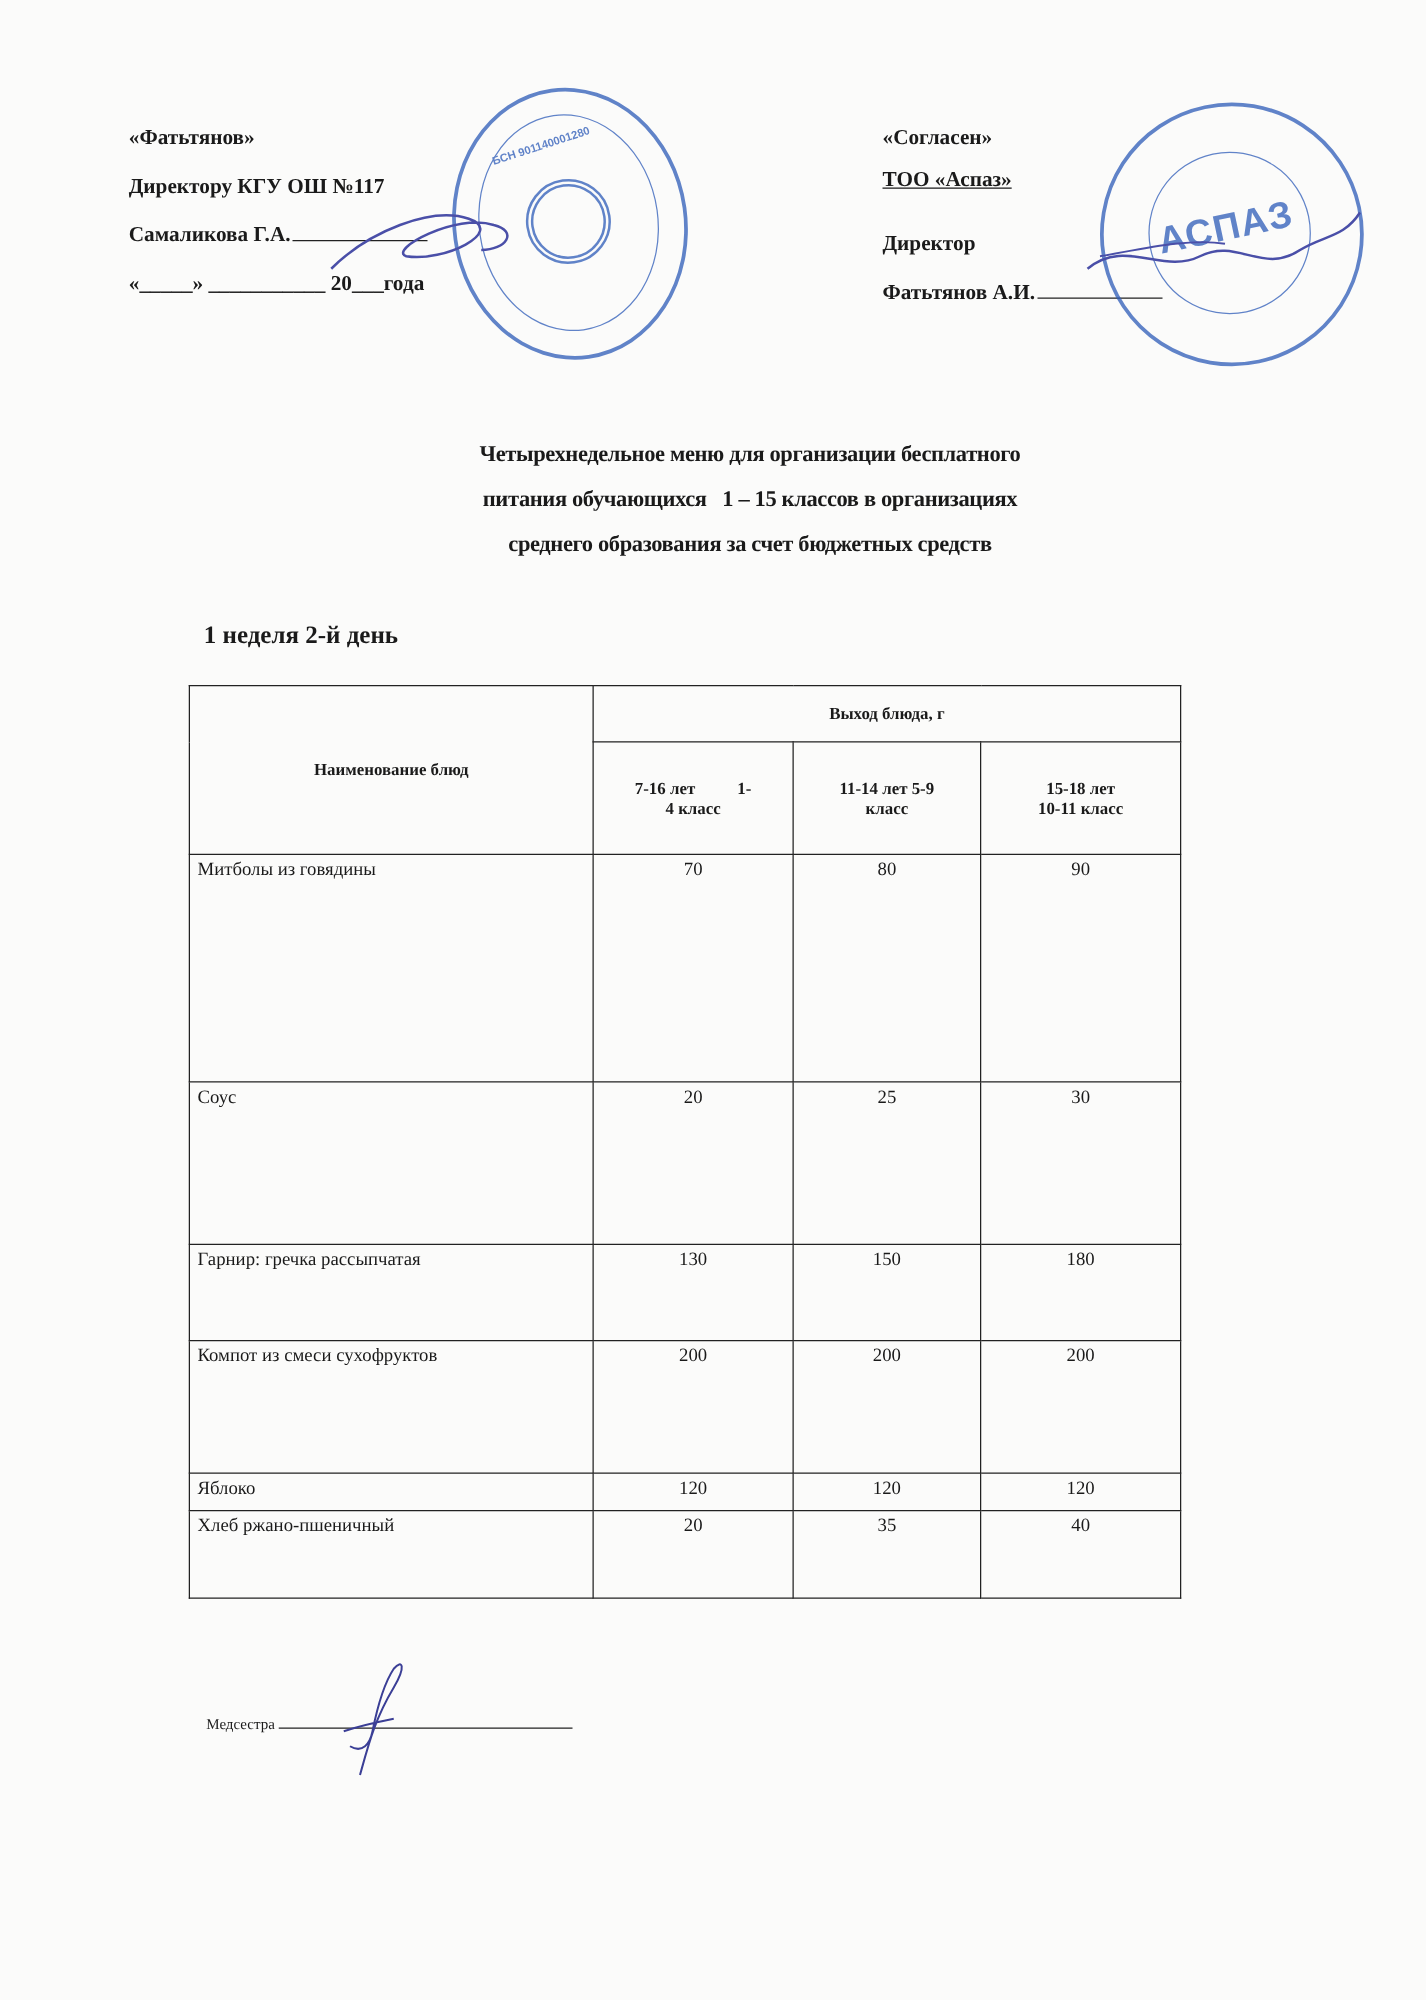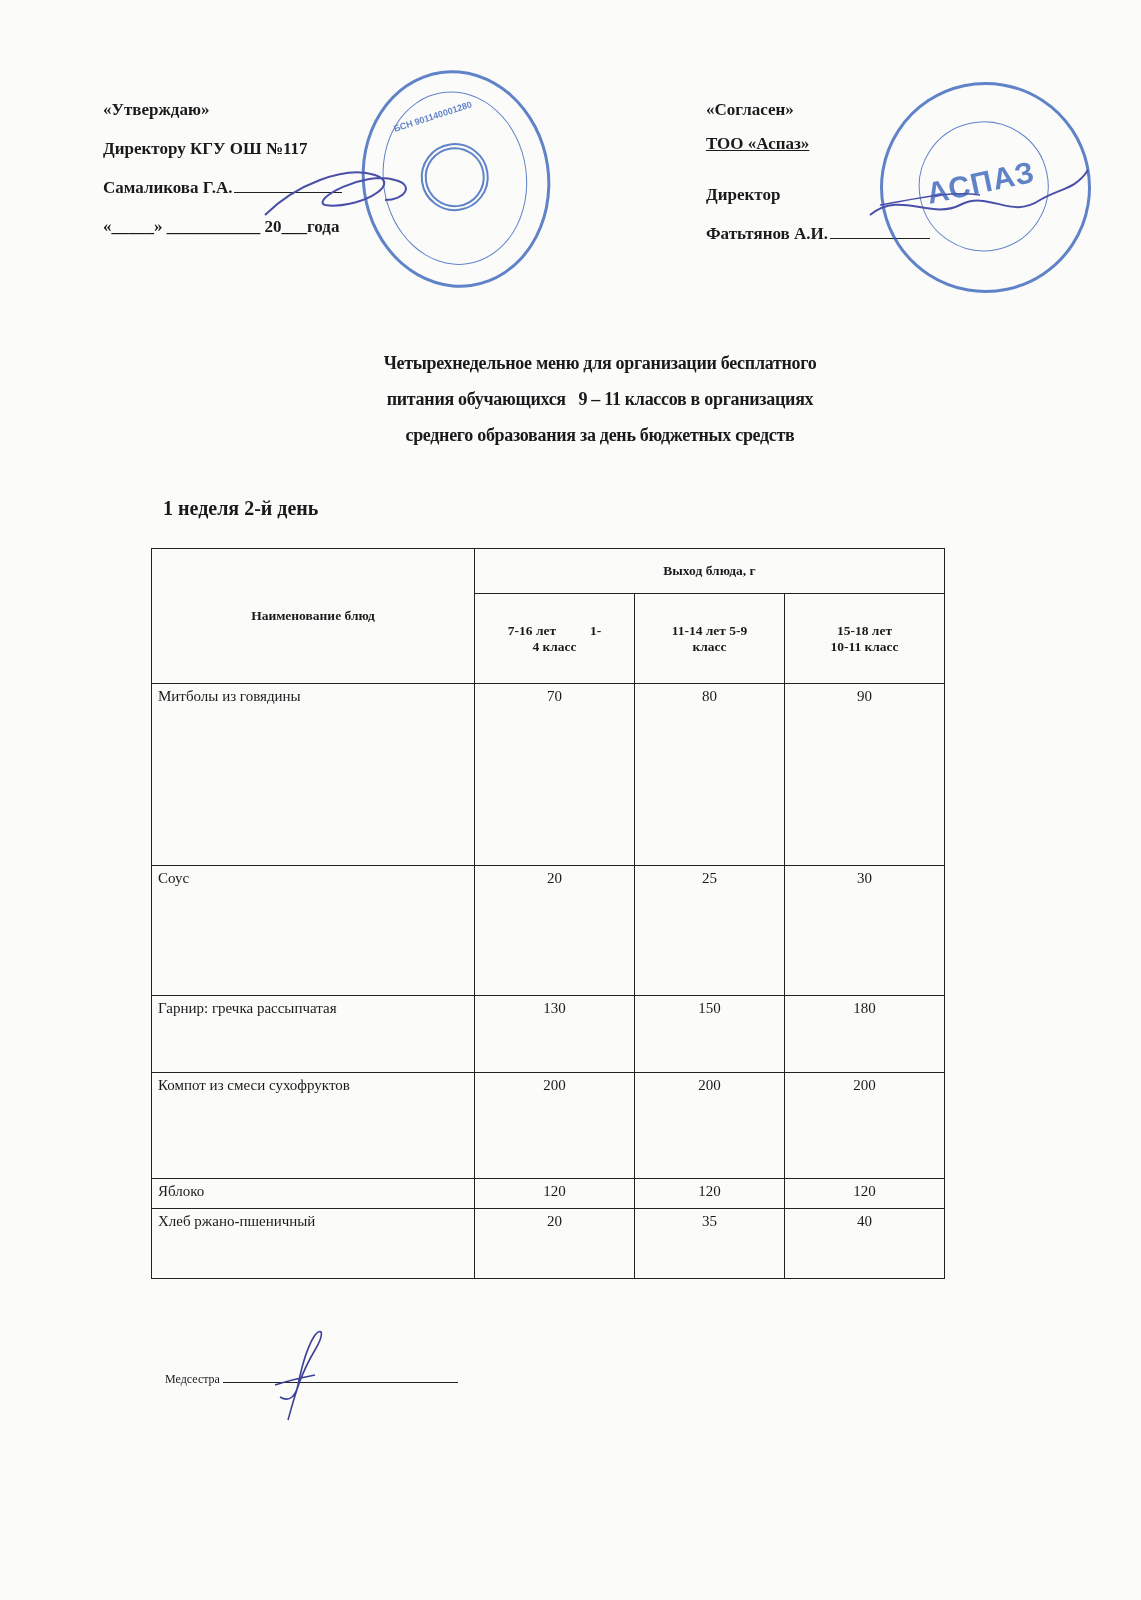--- a/index.html
+++ b/index.html
@@ -23,21 +23,21 @@
   td.name { padding: 4px 6px !important; }
   td.num { text-align: center; padding-top: 4px !important; }
   .stamp { position: absolute; border-radius: 50%; border: 3px solid #2d5bb8; opacity: 0.75; }
   .stamp-inner { position: absolute; border-radius: 50%; border: 1.5px solid #2d5bb8; }
   .stamp-text { position: absolute; color: #2d5bb8; font-family: "Liberation Sans", sans-serif; font-weight: bold; }
 </style>
 </head>
 <body>
 
 <div class="abs" style="left:103px; top:100px;">
-  <div class="hdr-line" style="margin-bottom:19px;">«Утверждаю»</div>
+  <div class="hdr-line" style="margin-bottom:19px;">«Фатьтянов»</div>
   <div class="hdr-line" style="margin-bottom:19px;">Директору КГУ ОШ №117</div>
   <div class="hdr-line" style="margin-bottom:19px;"><span>Самаликова Г.А.</span><span style="display:inline-block;width:108px;border-bottom:1.5px solid #222;margin-left:2px;"></span></div>
   <div class="hdr-line">«_____» ___________ 20___года</div>
 </div>
 
 <div class="stamp" style="left:362px; top:70px; width:182px; height:212px; transform:rotate(-8deg);">
   <div class="stamp-inner" style="left:18px; top:18px; width:142px; height:172px;"></div>
   <div class="stamp-text" style="left:56px; top:70px; width:68px; height:68px; border-radius:50%; border:6px double #2d5bb8; box-sizing:border-box;"></div>
   <div class="stamp-text" style="left:36px; top:36px; font-size:9px; transform:rotate(-10deg);">БСН 901140001280</div>
 </div>
@@ -58,22 +58,22 @@
   <div class="stamp-text" style="left:44px; top:80px; font-size:30px; letter-spacing:1px;">АСПАЗ</div>
 </div>
 
 <svg class="abs" style="left:860px; top:150px;" width="240" height="90" viewBox="0 0 240 90">
   <path d="M10 65 C40 40, 70 70, 100 55 C130 40, 150 70, 180 50 C200 38, 215 40, 228 20" fill="none" stroke="#4a4fa8" stroke-width="2"></path>
   <path d="M20 55 C50 50, 90 40, 120 45" fill="none" stroke="#4a4fa8" stroke-width="1.5"></path>
 </svg>
 
 <div class="title">
   <div>Четырехнедельное меню для организации бесплатного</div>
-  <div style="white-space:pre;">питания обучающихся   9 – 11 классов в организациях</div>
-  <div>среднего образования за день бюджетных средств</div>
+  <div style="white-space:pre;">питания обучающихся   1 – 15 классов в организациях</div>
+  <div>среднего образования за счет бюджетных средств</div>
 </div>
 
 <div class="abs subtitle" style="left:163px; top:497px;">1 неделя 2-й день</div>
 
 <table class="menu">
   <colgroup>
     <col style="width:323px">
       <col style="width:160px">
       <col style="width:150px">
       <col style="width:160px">

